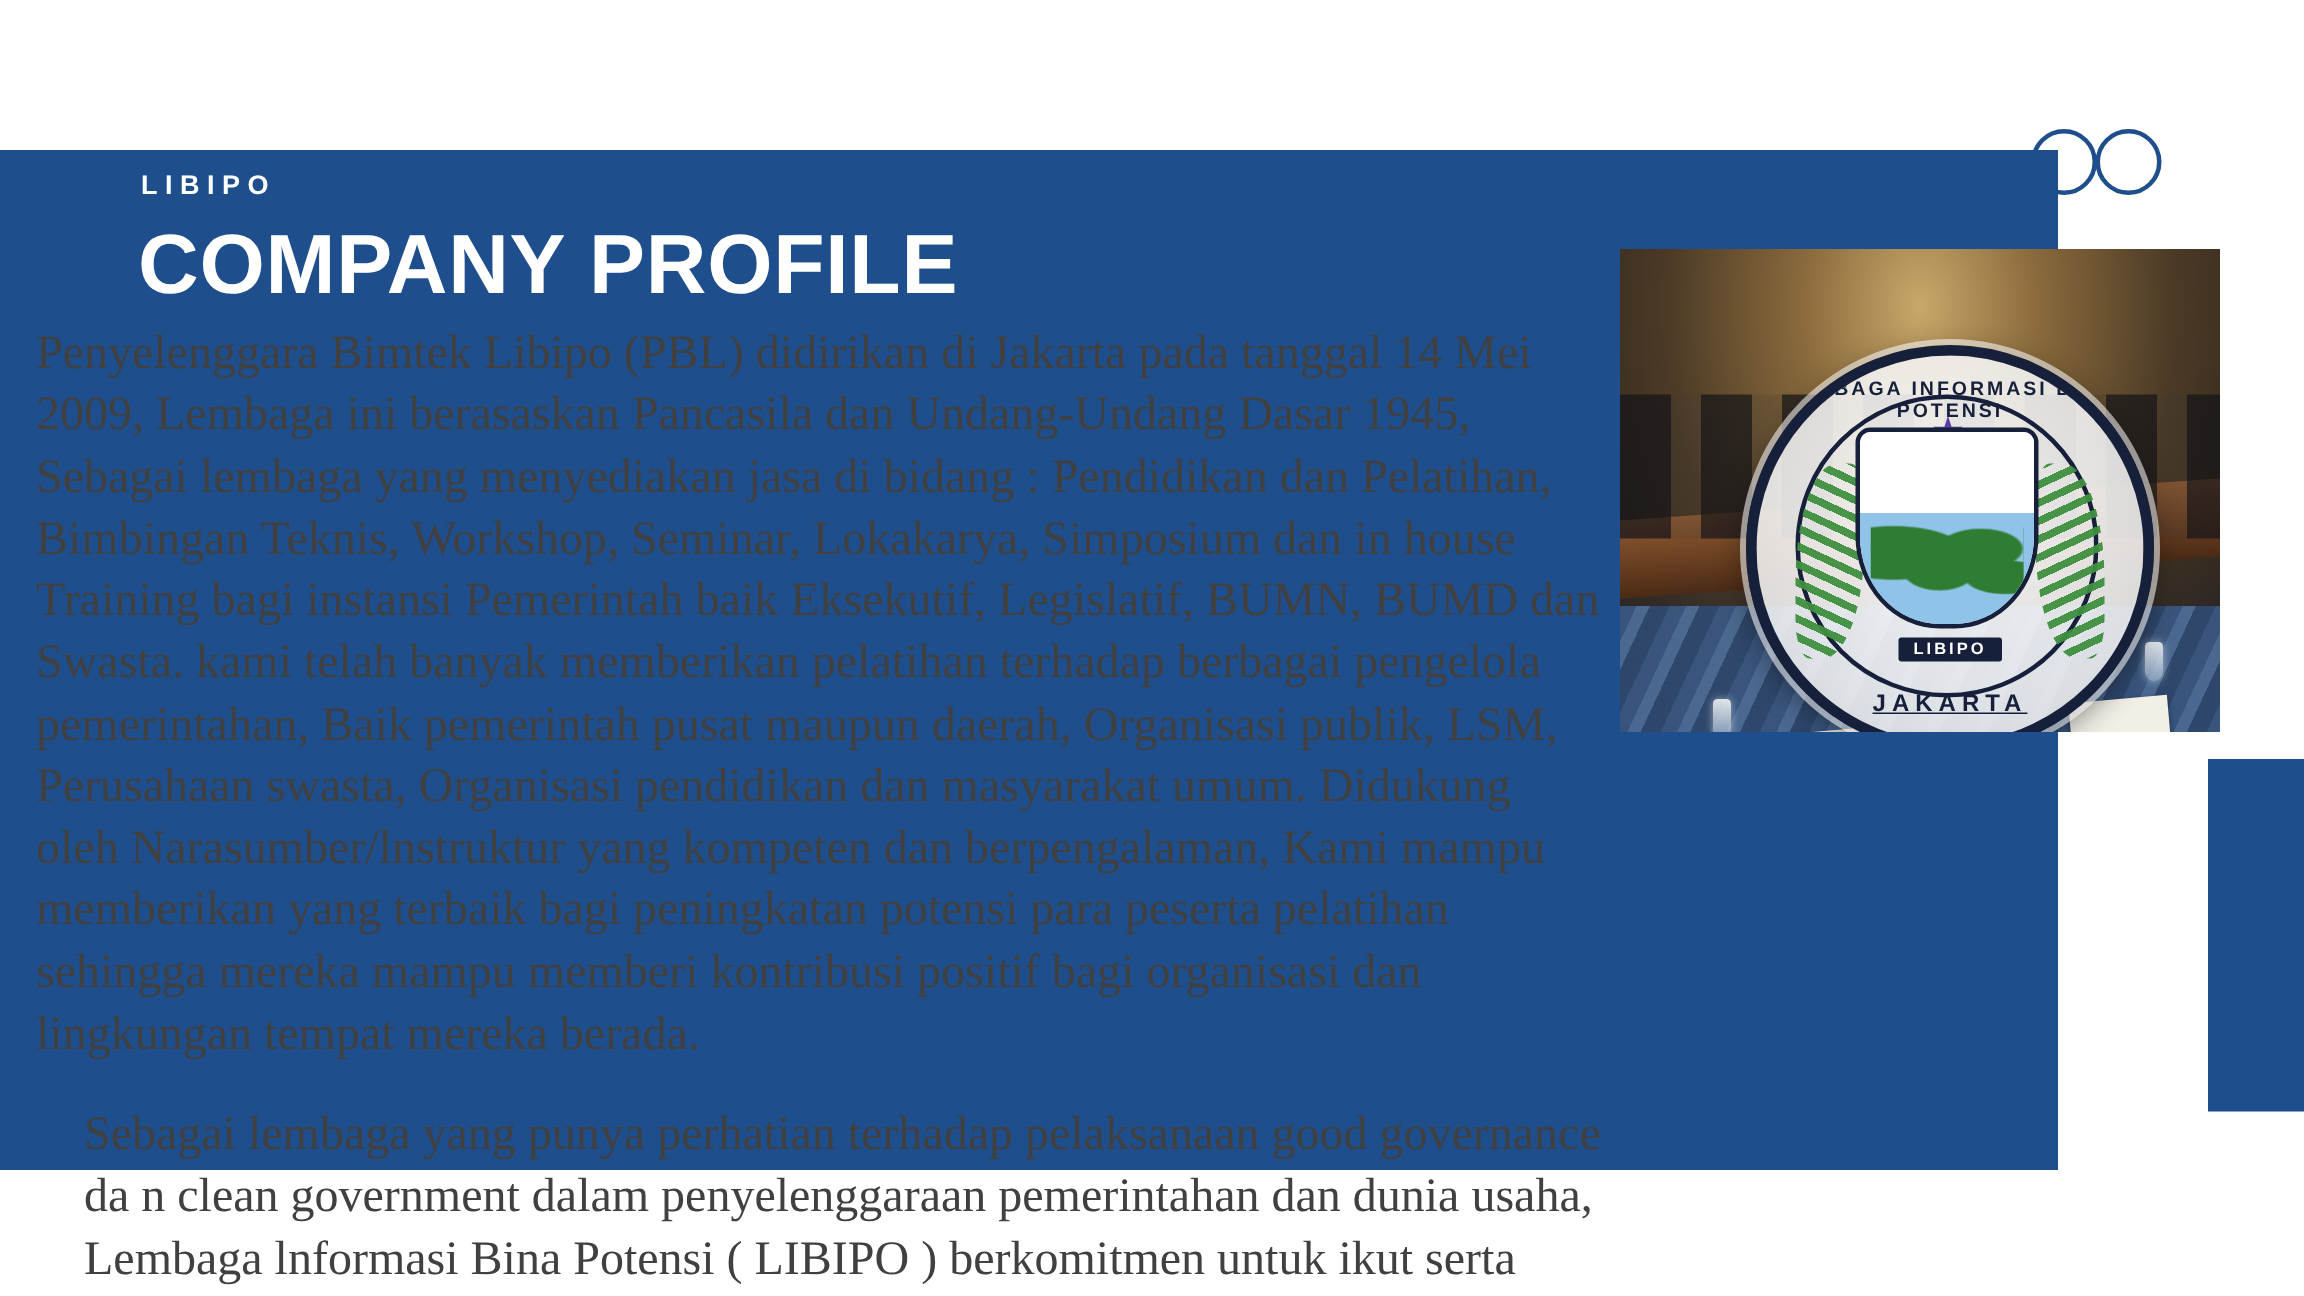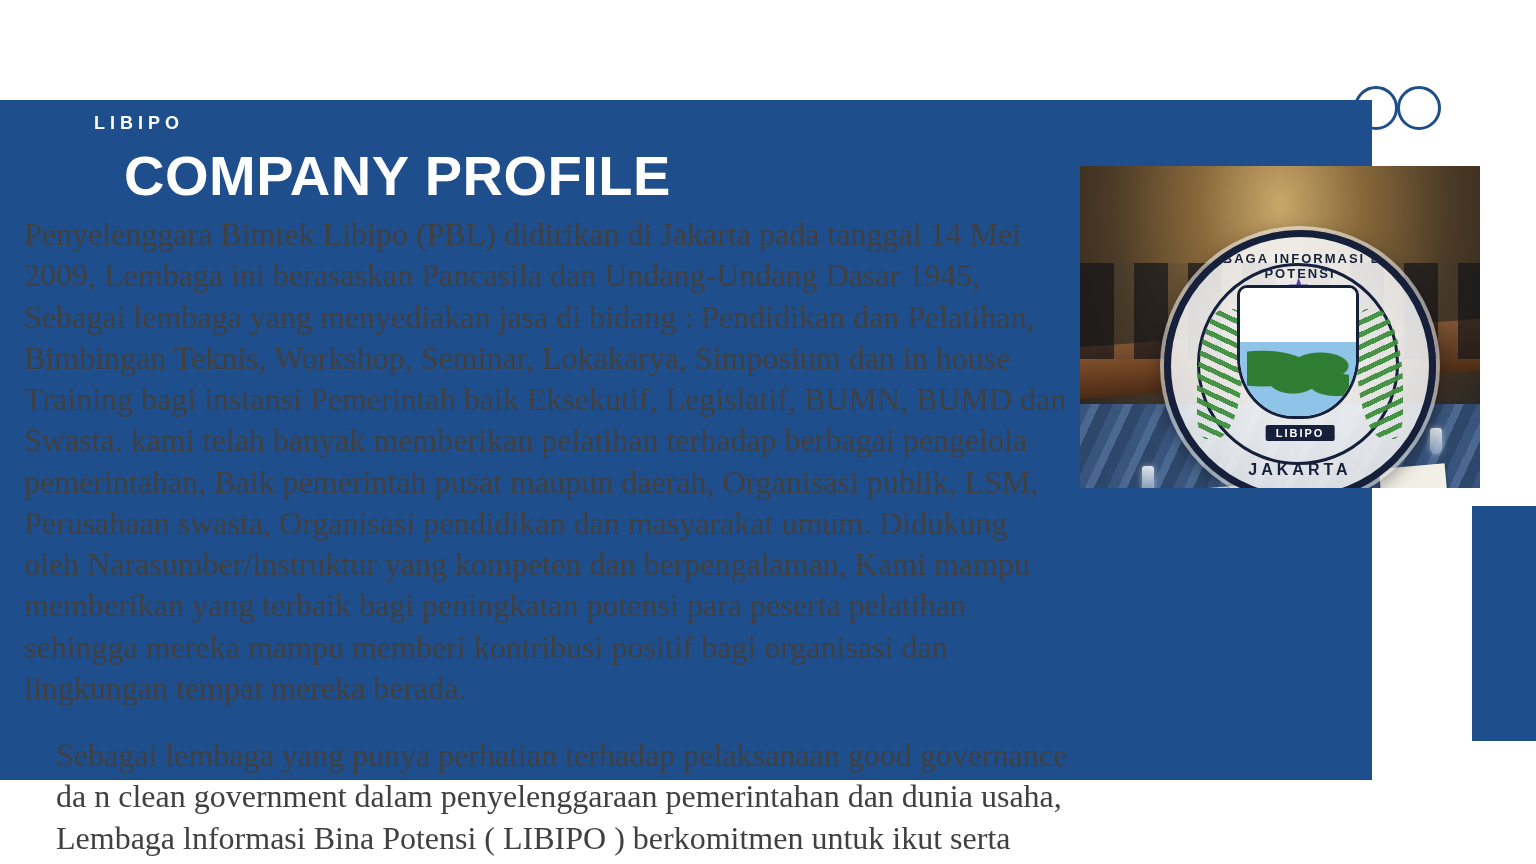--- a/index.html
+++ b/index.html
@@ -59,21 +59,20 @@
   .title {
     position: absolute;
     left: 92px;
     top: 145px;
     color: #ffffff;
     font-family: "Liberation Sans", sans-serif;
     font-weight: bold;
     font-size: 56px;
     letter-spacing: 0.5px;
     line-height: 1.1;
-    margin-left: 32px;
   }
 
   
   .body-copy {
     position: absolute;
     left: 24px;
     top: 214px;
     width: 1046px;
     color: #404040;
     font-family: "Liberation Serif", serif;
@@ -218,21 +217,21 @@
     position: absolute;
     left: 0; right: 0;
     text-align: center;
     color: #16203a;
     font-family: "Liberation Sans", sans-serif;
     font-weight: bold;
     font-size: 13px;
     letter-spacing: 2px;
   }
   .seal-band-top { top: 14px; }
-  .seal-band-bottom { bottom: 16px; font-size: 16px; letter-spacing: 4px; }
+  .seal-band-bottom { bottom: 16px; font-size: 16px; letter-spacing: 4px; text-decoration: underline; }
   .seal-center-label {
     position: absolute;
     left: 50%;
     transform: translateX(-50%);
     bottom: 54px;
     background: #16203a;
     color: #ffffff;
     font-family: "Liberation Sans", sans-serif;
     font-size: 11px;
     font-weight: bold;

